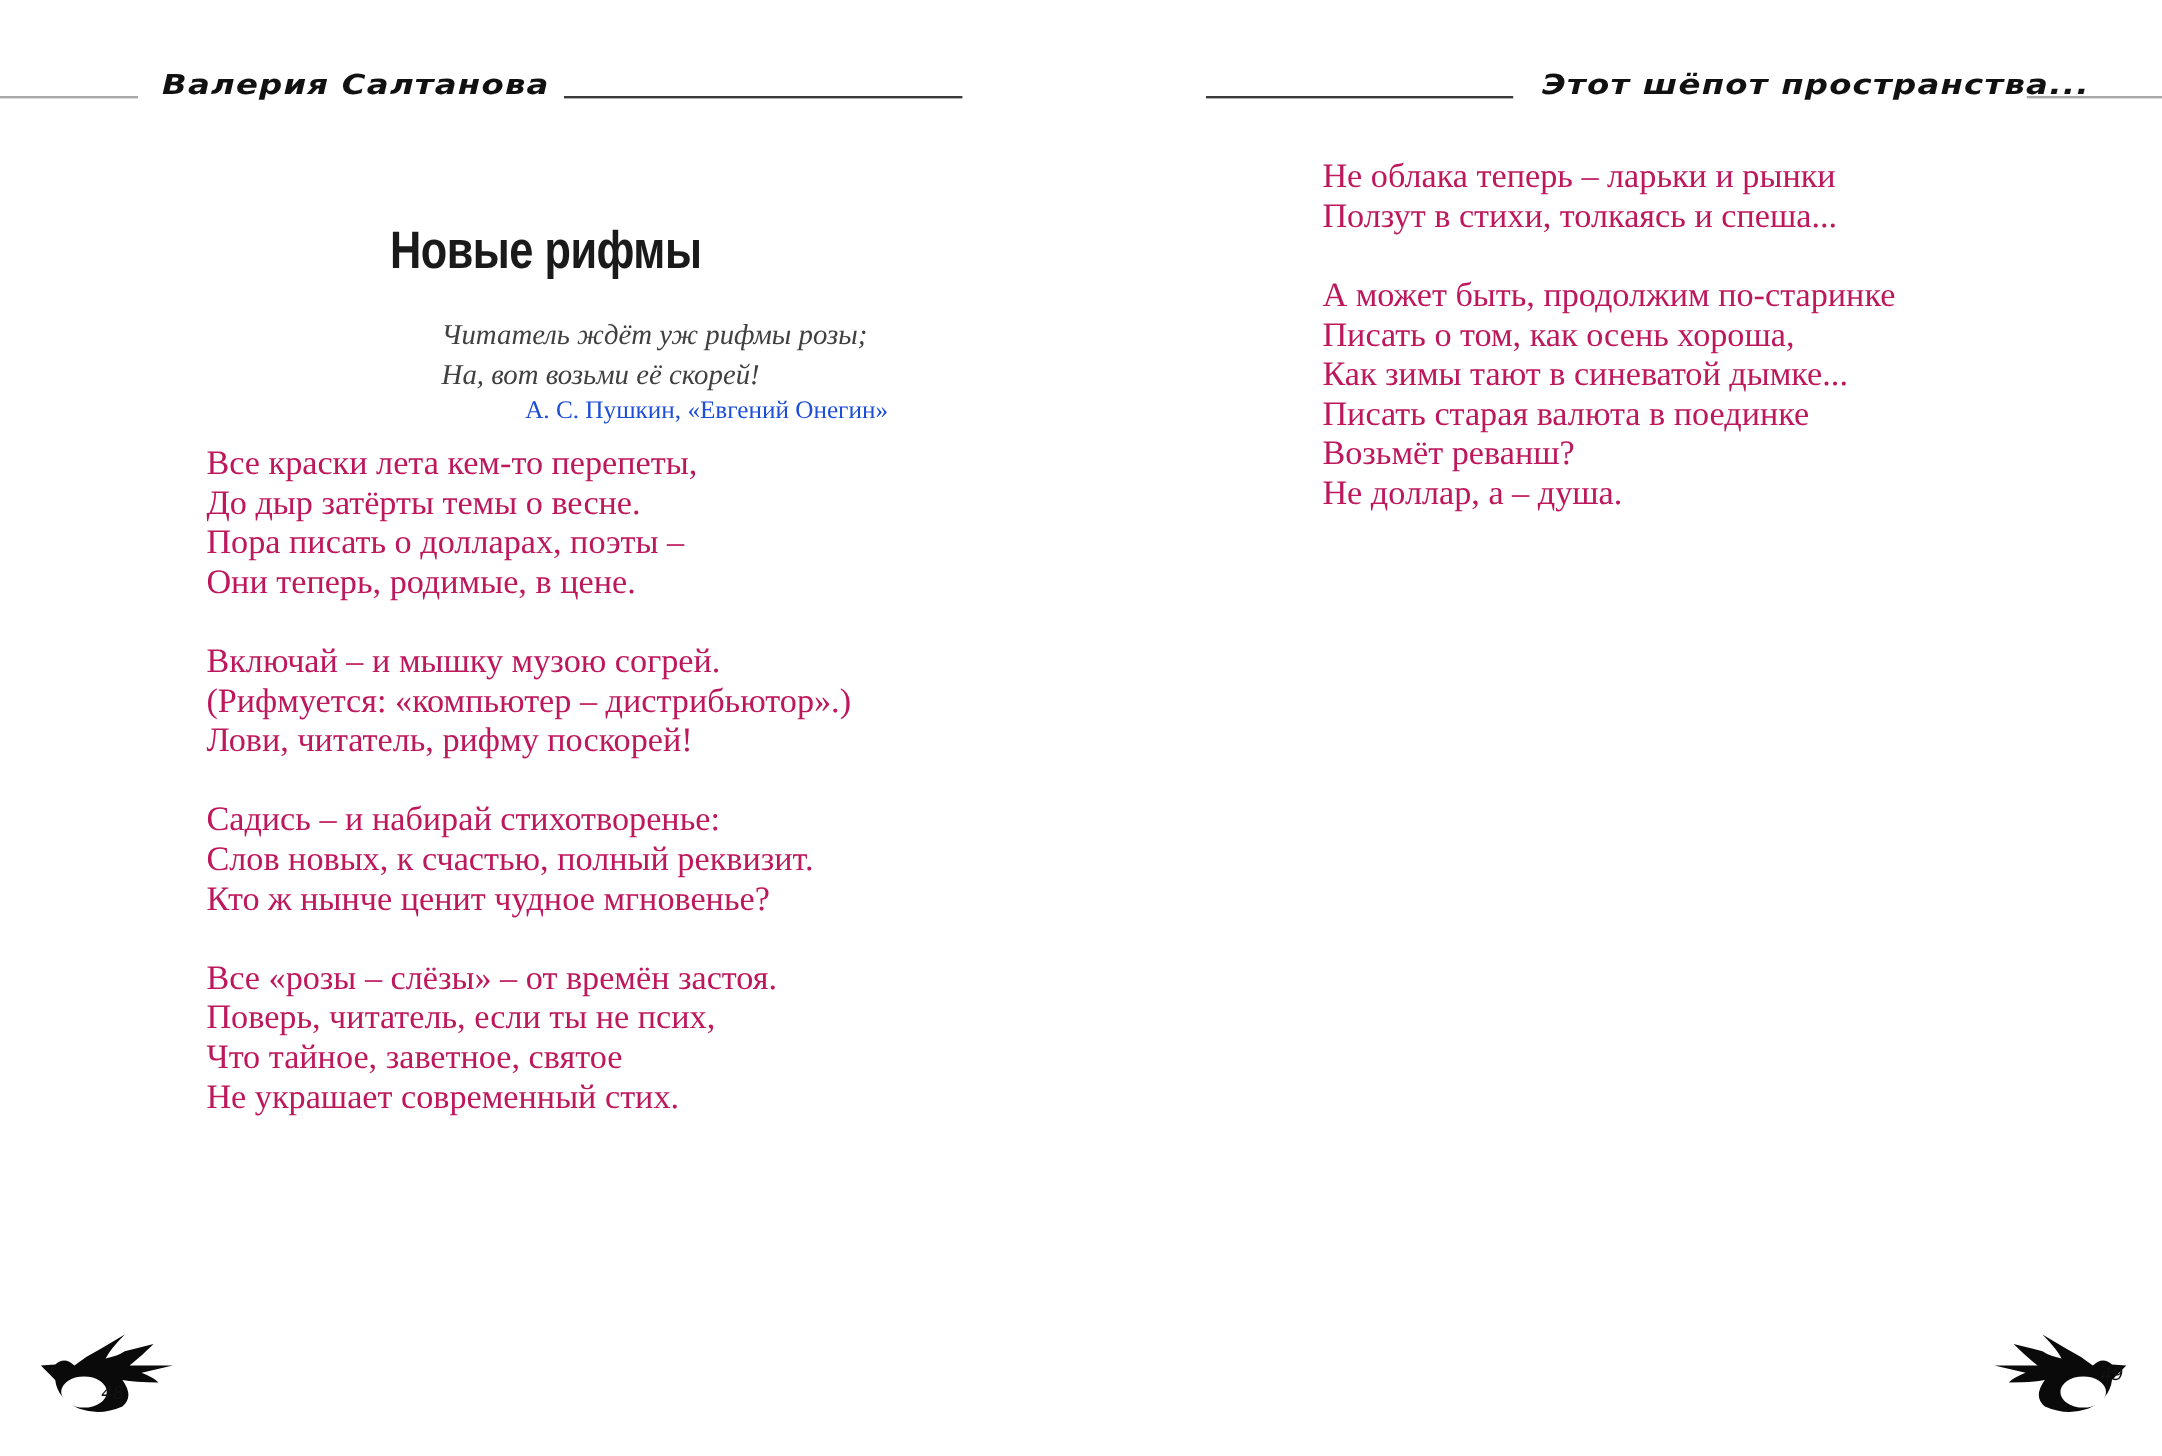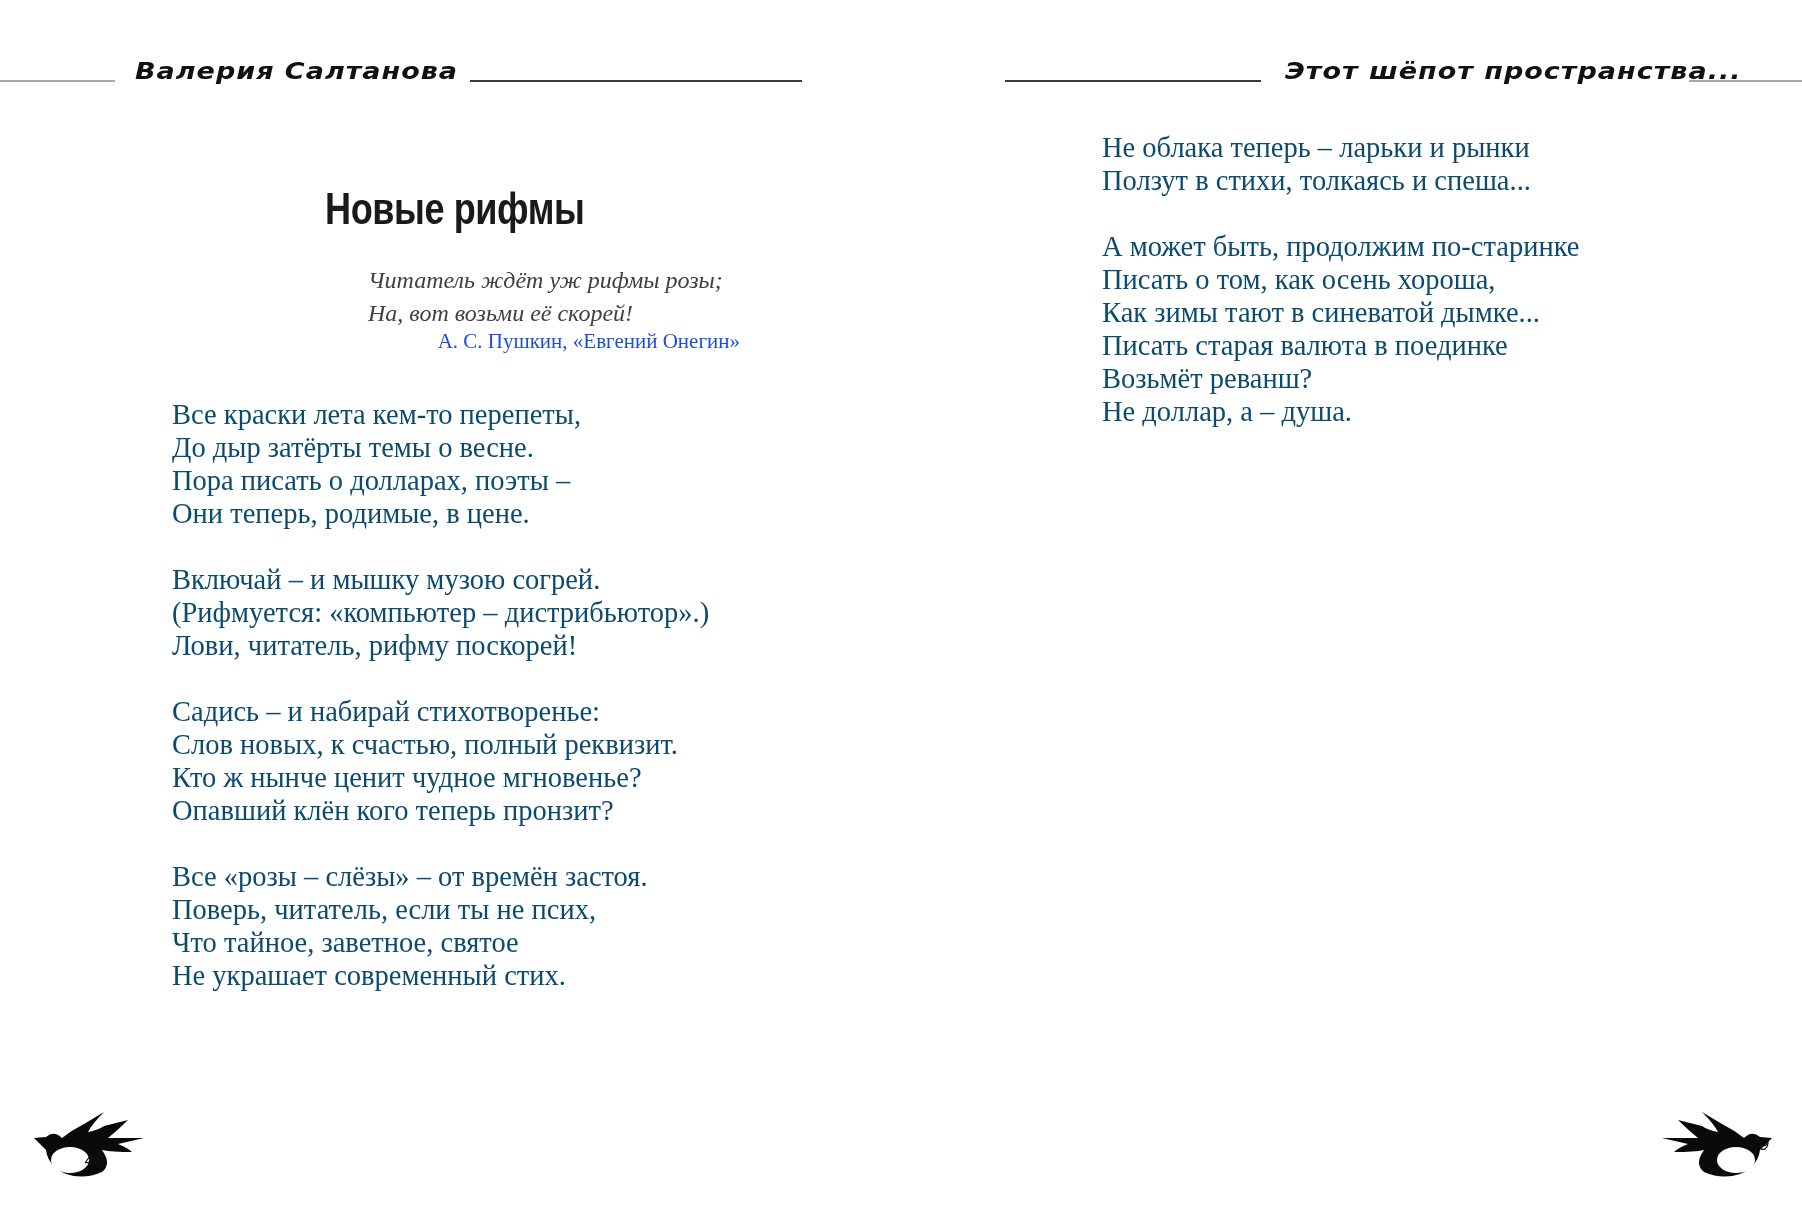--- a/index.html
+++ b/index.html
@@ -31,25 +31,25 @@
     .epigraph-line {
       font-style: italic; font-size: 24px; line-height: 33px; white-space: nowrap;
       color: #404040;
     }
     .epigraph-source {
       text-align: right; font-size: 21px; line-height: 26px; white-space: nowrap; color: #1d4ed8;
       margin-top: -2px;
     }
 
     .poem { position: absolute; }
-    .poem-left { left: 172px; top: 398px; font-family: Liberation Serif, serif; }
+    .poem-left { left: 172px; top: 370px; font-family: Liberation Serif, serif; }
     .poem-right { left: 201px; top: 131px; }
     .stanza { margin-bottom: 33px; }
     .verse-line {
-      font-size: 28.5px; line-height: 33px; white-space: nowrap; color: #0c4a6e;
+      font-size: 28.5px; line-height: 33px; white-space: nowrap; color: #be185d;
     }
 
     .folio { position: absolute; top: 1108px; width: 115px; height: 80px; }
     .folio svg { width: 100%; height: 100%; display: block; }
     .folio-num {
       position: absolute; font-family: "DejaVu Sans", sans-serif; font-style: italic;
       font-size: 15px; color: #111; width: 34px; text-align: center; padding-left: 24px;
     }
   </style>
 </head>
@@ -77,21 +77,20 @@
     </div>
     <div class="stanza">
       <div class="verse-line">Включай – и мышку музою согрей.</div>
       <div class="verse-line">(Рифмуется: «компьютер – дистрибьютор».)</div>
       <div class="verse-line">Лови, читатель, рифму поскорей!</div>
     </div>
     <div class="stanza">
       <div class="verse-line">Садись – и набирай стихотворенье:</div>
       <div class="verse-line">Слов новых, к счастью, полный реквизит.</div>
       <div class="verse-line">Кто ж нынче ценит чудное мгновенье?</div>
-      <div class="verse-line">Опавший клён кого теперь пронзит?</div>
     </div>
     <div class="stanza">
       <div class="verse-line">Все «розы – слёзы» – от времён застоя.</div>
       <div class="verse-line">Поверь, читатель, если ты не псих,</div>
       <div class="verse-line">Что тайное, заветное, святое</div>
       <div class="verse-line">Не украшает современный стих.</div>
     </div>
   </div>
 
   <div class="folio" style="left:32px;">

